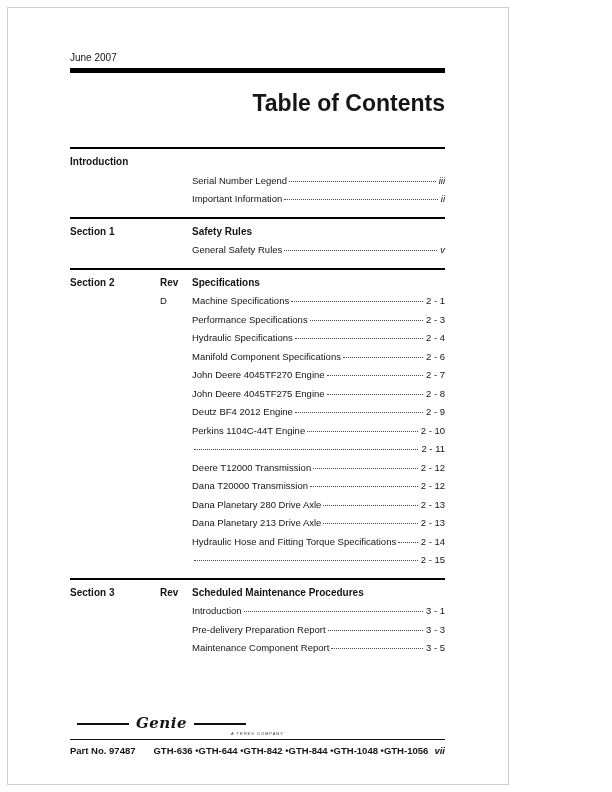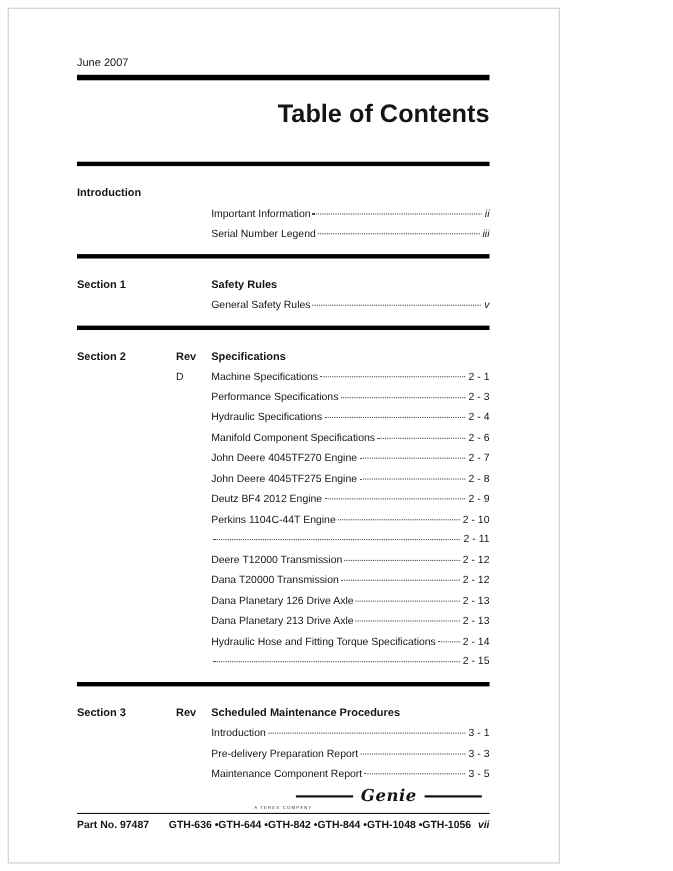--- a/index.html
+++ b/index.html
@@ -36,22 +36,22 @@
   }
   .doc-title {
     text-align: right;
     font-size: 23px;
     font-weight: bold;
     margin-top: 17px;
     line-height: 26px;
   }
   .toc { margin-top: 31px; }
   .section {
-    border-top: 4px solid #000000;
-    padding-top: 16px;
+    border-top: 2px solid #000000;
+    padding-top: 4px;
     padding-bottom: 8px;
   }
   .row {
     display: flex;
     align-items: baseline;
     line-height: 18.5px;
     font-size: 9.5px;
   }
   .col-label {
     flex: 0 0 90px;
@@ -77,21 +77,21 @@
   .italic { font-style: italic; }
   .footer {
     position: absolute;
     left: 70px;
     right: 71px;
     top: 716px;
   }
   .logo-row {
     display: flex;
     align-items: center;
-    justify-content: flex-end;
+    justify-content: flex-start;
   }
   .logo-line {
     width: 52px;
     height: 2px;
     background: #111111;
     margin: 0 7px;
   }
   .logo-word {
     font-family: "DejaVu Serif", serif;
     font-style: italic;
@@ -138,30 +138,30 @@
   <div class="section">
     <div class="row header-row">
       <span class="col-label">Introduction</span>
       <span class="col-rev"></span>
       <span class="col-title"></span>
     </div>
 
     <div class="row entry-row">
       <span class="col-label"></span>
       <span class="col-rev"></span>
+      <span class="entry-title">Serial Number Legend</span>
+      <span class="leader"></span>
+      <span class="page-num italic">iii</span>
+    </div>
+    <div class="row entry-row">
+      <span class="col-label"></span>
+      <span class="col-rev"></span>
       <span class="entry-title">Important Information</span>
       <span class="leader"></span>
       <span class="page-num italic">ii</span>
-    </div>
-    <div class="row entry-row">
-      <span class="col-label"></span>
-      <span class="col-rev"></span>
-      <span class="entry-title">Serial Number Legend</span>
-      <span class="leader"></span>
-      <span class="page-num italic">iii</span>
     </div>
   </div>
   <div class="section">
     <div class="row header-row">
       <span class="col-label">Section 1</span>
       <span class="col-rev"></span>
       <span class="col-title">Safety Rules</span>
     </div>
 
     <div class="row entry-row">
@@ -251,21 +251,21 @@
     <div class="row entry-row">
       <span class="col-label"></span>
       <span class="col-rev"></span>
       <span class="entry-title">Dana T20000 Transmission</span>
       <span class="leader"></span>
       <span class="page-num">2 - 12</span>
     </div>
     <div class="row entry-row">
       <span class="col-label"></span>
       <span class="col-rev"></span>
-      <span class="entry-title">Dana Planetary 126 Drive Axle</span>
+      <span class="entry-title">Dana Planetary 280 Drive Axle</span>
       <span class="leader"></span>
       <span class="page-num">2 - 13</span>
     </div>
     <div class="row entry-row">
       <span class="col-label"></span>
       <span class="col-rev"></span>
       <span class="entry-title">Dana Planetary 213 Drive Axle</span>
       <span class="leader"></span>
       <span class="page-num">2 - 13</span>
     </div>

